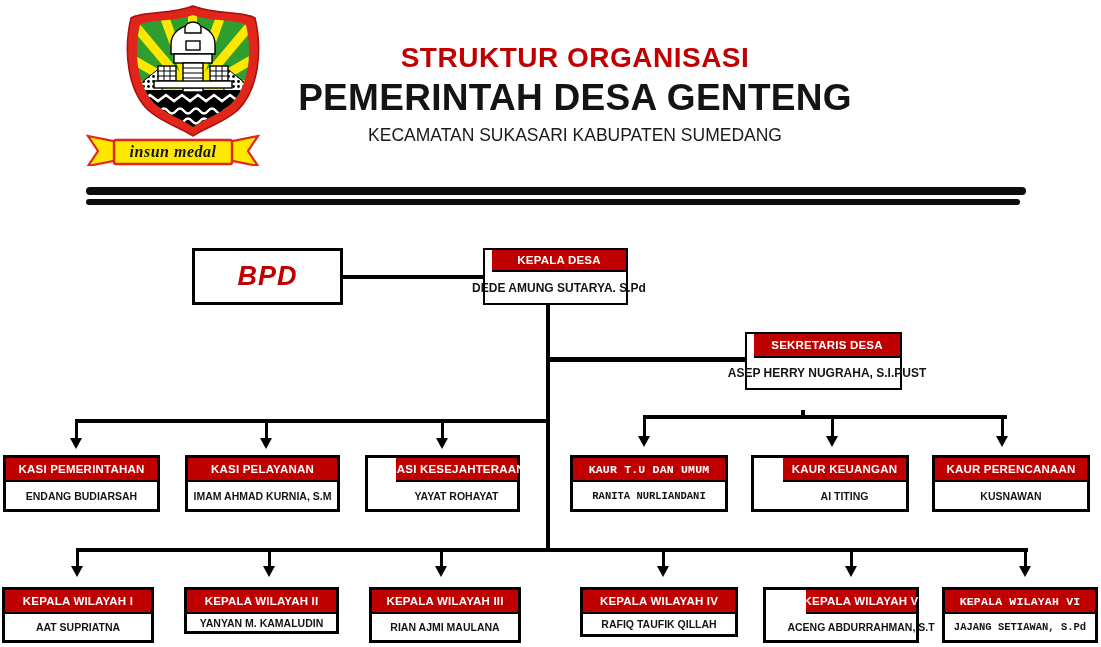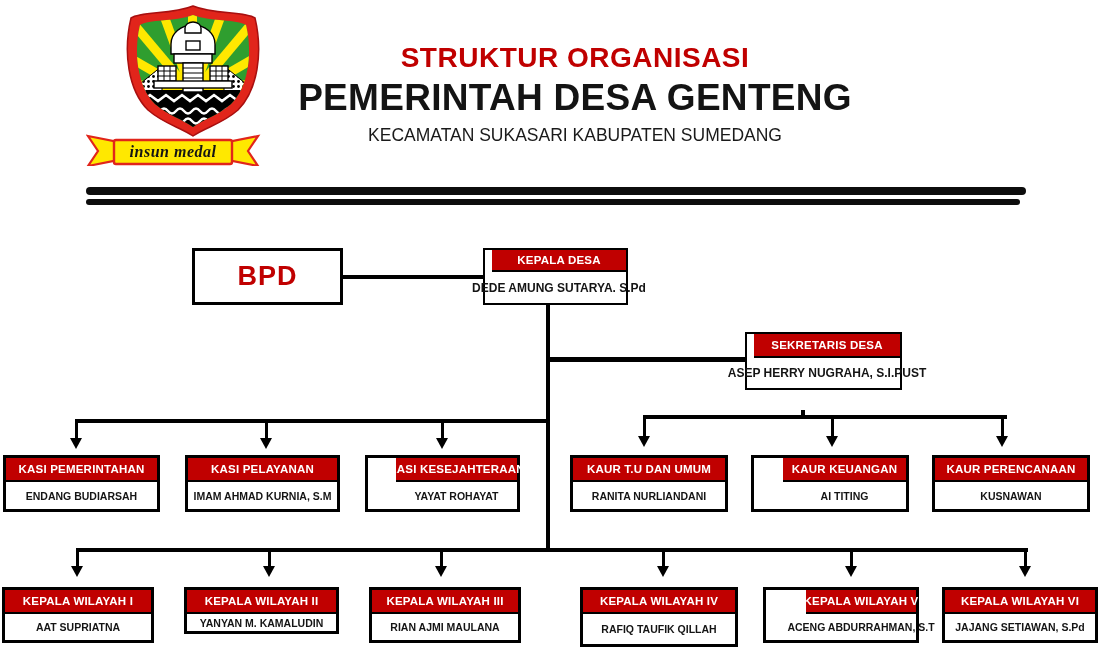--- a/index.html
+++ b/index.html
@@ -23,21 +23,21 @@
     display:flex; align-items:center; justify-content:center; letter-spacing:.2px; white-space:nowrap;
   }
   .obox .bd {
     flex:1; display:flex; align-items:center; justify-content:center;
     font-weight:bold; font-size:10.5px; color:#141414; text-align:center; white-space:nowrap; padding:0 2px;
   }
   .obox .bd.sm { font-size:12px; }
   .bpdbox {
     position:absolute; background:#fff; border:3px solid #000;
     display:flex; align-items:center; justify-content:center;
-    color:#c00000; font-weight:bold; font-size:27px; letter-spacing:1px;
+    color:#c00000; font-weight:bold; font-size:27px; letter-spacing:1px;font-style:italic;
   }
   
   .line { position:absolute; background:#000; }
   .arrow { position:absolute; width:3px; background:#000; }
   .arrow::after {
     content:""; position:absolute; left:-5px; bottom:-10px;
     border-left:6.5px solid transparent; border-right:6.5px solid transparent; border-top:11px solid #000;
   }
   
   .logo { position:absolute; left:86px; top:4px; }
@@ -163,21 +163,21 @@
     <div class="bd">ENDANG BUDIARSAH</div>
   </div>
   <div class="obox" style="left:185px; top:455px; width:155px; height:57px;">
     <div class="hd">KASI PELAYANAN</div>
     <div class="bd">IMAM AHMAD KURNIA, S.M</div>
   </div>
   <div class="obox" style="left:365px; top:455px; width:155px; height:57px;padding-left:28px;">
     <div class="hd">KASI KESEJAHTERAAN</div>
     <div class="bd">YAYAT ROHAYAT</div>
   </div>
-  <div class="obox" style="left:570px; top:455px; width:158px; height:57px;">
+  <div class="obox" style="left:570px; top:455px; width:158px; height:57px;font-family:Liberation Mono, monospace;">
     <div class="hd">KAUR T.U DAN UMUM</div>
     <div class="bd">RANITA NURLIANDANI</div>
   </div>
   <div class="obox" style="left:751px; top:455px; width:158px; height:57px;padding-left:29px;">
     <div class="hd">KAUR KEUANGAN</div>
     <div class="bd">AI TITING</div>
   </div>
   <div class="obox" style="left:932px; top:455px; width:158px; height:57px;">
     <div class="hd">KAUR PERENCANAAN</div>
     <div class="bd">KUSNAWAN</div>
@@ -188,26 +188,26 @@
     <div class="bd">AAT SUPRIATNA</div>
   </div>
   <div class="obox" style="left:184px; top:587px; width:155px; height:47px;">
     <div class="hd">KEPALA WILAYAH II</div>
     <div class="bd">YANYAN M. KAMALUDIN</div>
   </div>
   <div class="obox" style="left:369px; top:587px; width:152px; height:56px;">
     <div class="hd">KEPALA WILAYAH III</div>
     <div class="bd">RIAN AJMI MAULANA</div>
   </div>
-  <div class="obox" style="left:580px; top:587px; width:158px; height:60px;">
+  <div class="obox" style="left:580px; top:587px; width:158px; height:50px;">
     <div class="hd">KEPALA WILAYAH IV</div>
     <div class="bd">RAFIQ TAUFIK QILLAH</div>
   </div>
   <div class="obox" style="left:763px; top:587px; width:156px; height:56px;padding-left:40px;">
     <div class="hd">KEPALA WILAYAH V</div>
     <div class="bd">ACENG ABDURRAHMAN, S.T</div>
   </div>
-  <div class="obox" style="left:942px; top:587px; width:156px; height:56px;">
+  <div class="obox" style="left:942px; top:587px; width:156px; height:56px;font-family:Liberation Mono, monospace;">
     <div class="hd">KEPALA WILAYAH VI</div>
     <div class="bd">JAJANG SETIAWAN, S.Pd</div>
   </div>
 
 </div>
 
 </body></html>

